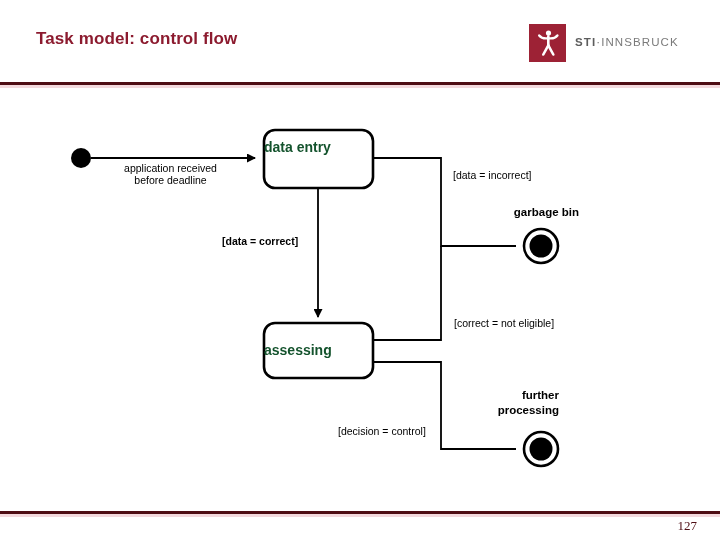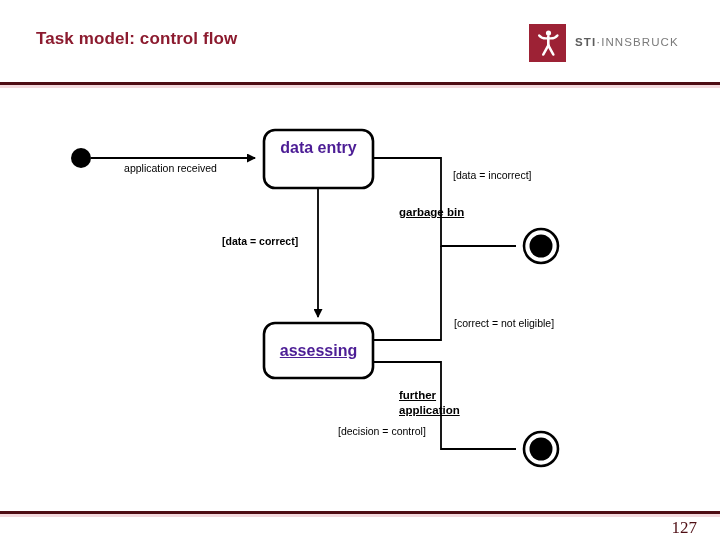--- a/index.html
+++ b/index.html
@@ -78,21 +78,21 @@
   #rule-top-dark  { top: 82px; }
   #rule-top-light { top: 85px; }
   #rule-bot-dark  { top: 511px; }
   #rule-bot-light { top: 514px; }
 
   
   #page-number {
     position: absolute;
     right: 23px;
     top: 518px;
-    font-size: 17px;
+    font-size: 13px;
     color: #4e0d13;
     font-family: "Liberation Serif", serif;
   }
 
   
   #diagram {
     position: absolute;
     left: 0;
     top: 92px;
     width: 720px;
@@ -100,44 +100,42 @@
   }
   #diagram-svg {
     position: absolute;
     left: 0;
     top: 0;
   }
 
   
   .node-label {
     position: absolute;
-    font-size: 16px;
-    font-weight: bold;
-    color: #4c1d95;
-    text-align: center;
+    font-size: 14px;
+    font-weight: bold;
+    color: #14532d;
     line-height: 17px;
     white-space: nowrap;
   }
   .edge-label {
     position: absolute;
     font-size: 10.5px;
     color: #000000;
     text-align: center;
     line-height: 12px;
     white-space: nowrap;
   }
   .end-label {
     position: absolute;
     font-size: 11.5px;
     font-weight: bold;
     color: #000000;
-    text-align: left;
+    text-align: right;
     line-height: 15px;
     white-space: nowrap;
-    text-decoration: underline;
   }
 </style>
 </head>
 <body>
 
 <div id="slide">
 
   <div id="logo-block">
     <div id="logo-mark">
       <svg width="37" height="38" viewBox="0 0 37 38" aria-hidden="true">
@@ -195,26 +193,27 @@
       <g>
         <circle cx="541" cy="357" r="17" fill="#ffffff" stroke="#000000" stroke-width="2.6"></circle>
         <circle cx="541" cy="357" r="11.5" fill="#000000"></circle>
       </g>
     </svg>
 
     <div class="node-label" style="left:264px; top:47px; width:109px;">
       <div>data entry</div>
     </div>
 
-    <div class="node-label" style="left:264px; top:250px; width:109px;text-decoration:underline;">
+    <div class="node-label" style="left:264px; top:250px; width:109px;">
       <div>assessing</div>
     </div>
 
     <div class="edge-label" style="left:104px; top:70px; width:133px;">
       <div>application received</div>
+      <div>before deadline</div>
     </div>
 
     <div class="edge-label" style="left:453px; top:77px; text-align:left;">
       <div>[data = incorrect]</div>
     </div>
 
     <div class="edge-label" style="left:222px; top:143px; text-align:left;font-weight:bold;">
       <div>[data = correct]</div>
     </div>
 
@@ -223,19 +222,19 @@
     </div>
 
     <div class="edge-label" style="left:338px; top:333px; text-align:left;">
       <div>[decision = control]</div>
     </div>
 
     <div class="end-label" style="left:399px; top:113px; width:180px;">
       <div>garbage bin</div>
     </div>
 
-    <div class="end-label" style="left:399px; top:296px; width:180px;">
+    <div class="end-label" style="left:379px; top:296px; width:180px;">
       <div>further</div>
-      <div>application</div>
+      <div>processing</div>
     </div>
 
   </div>
 </div>
 
 </body></html>

